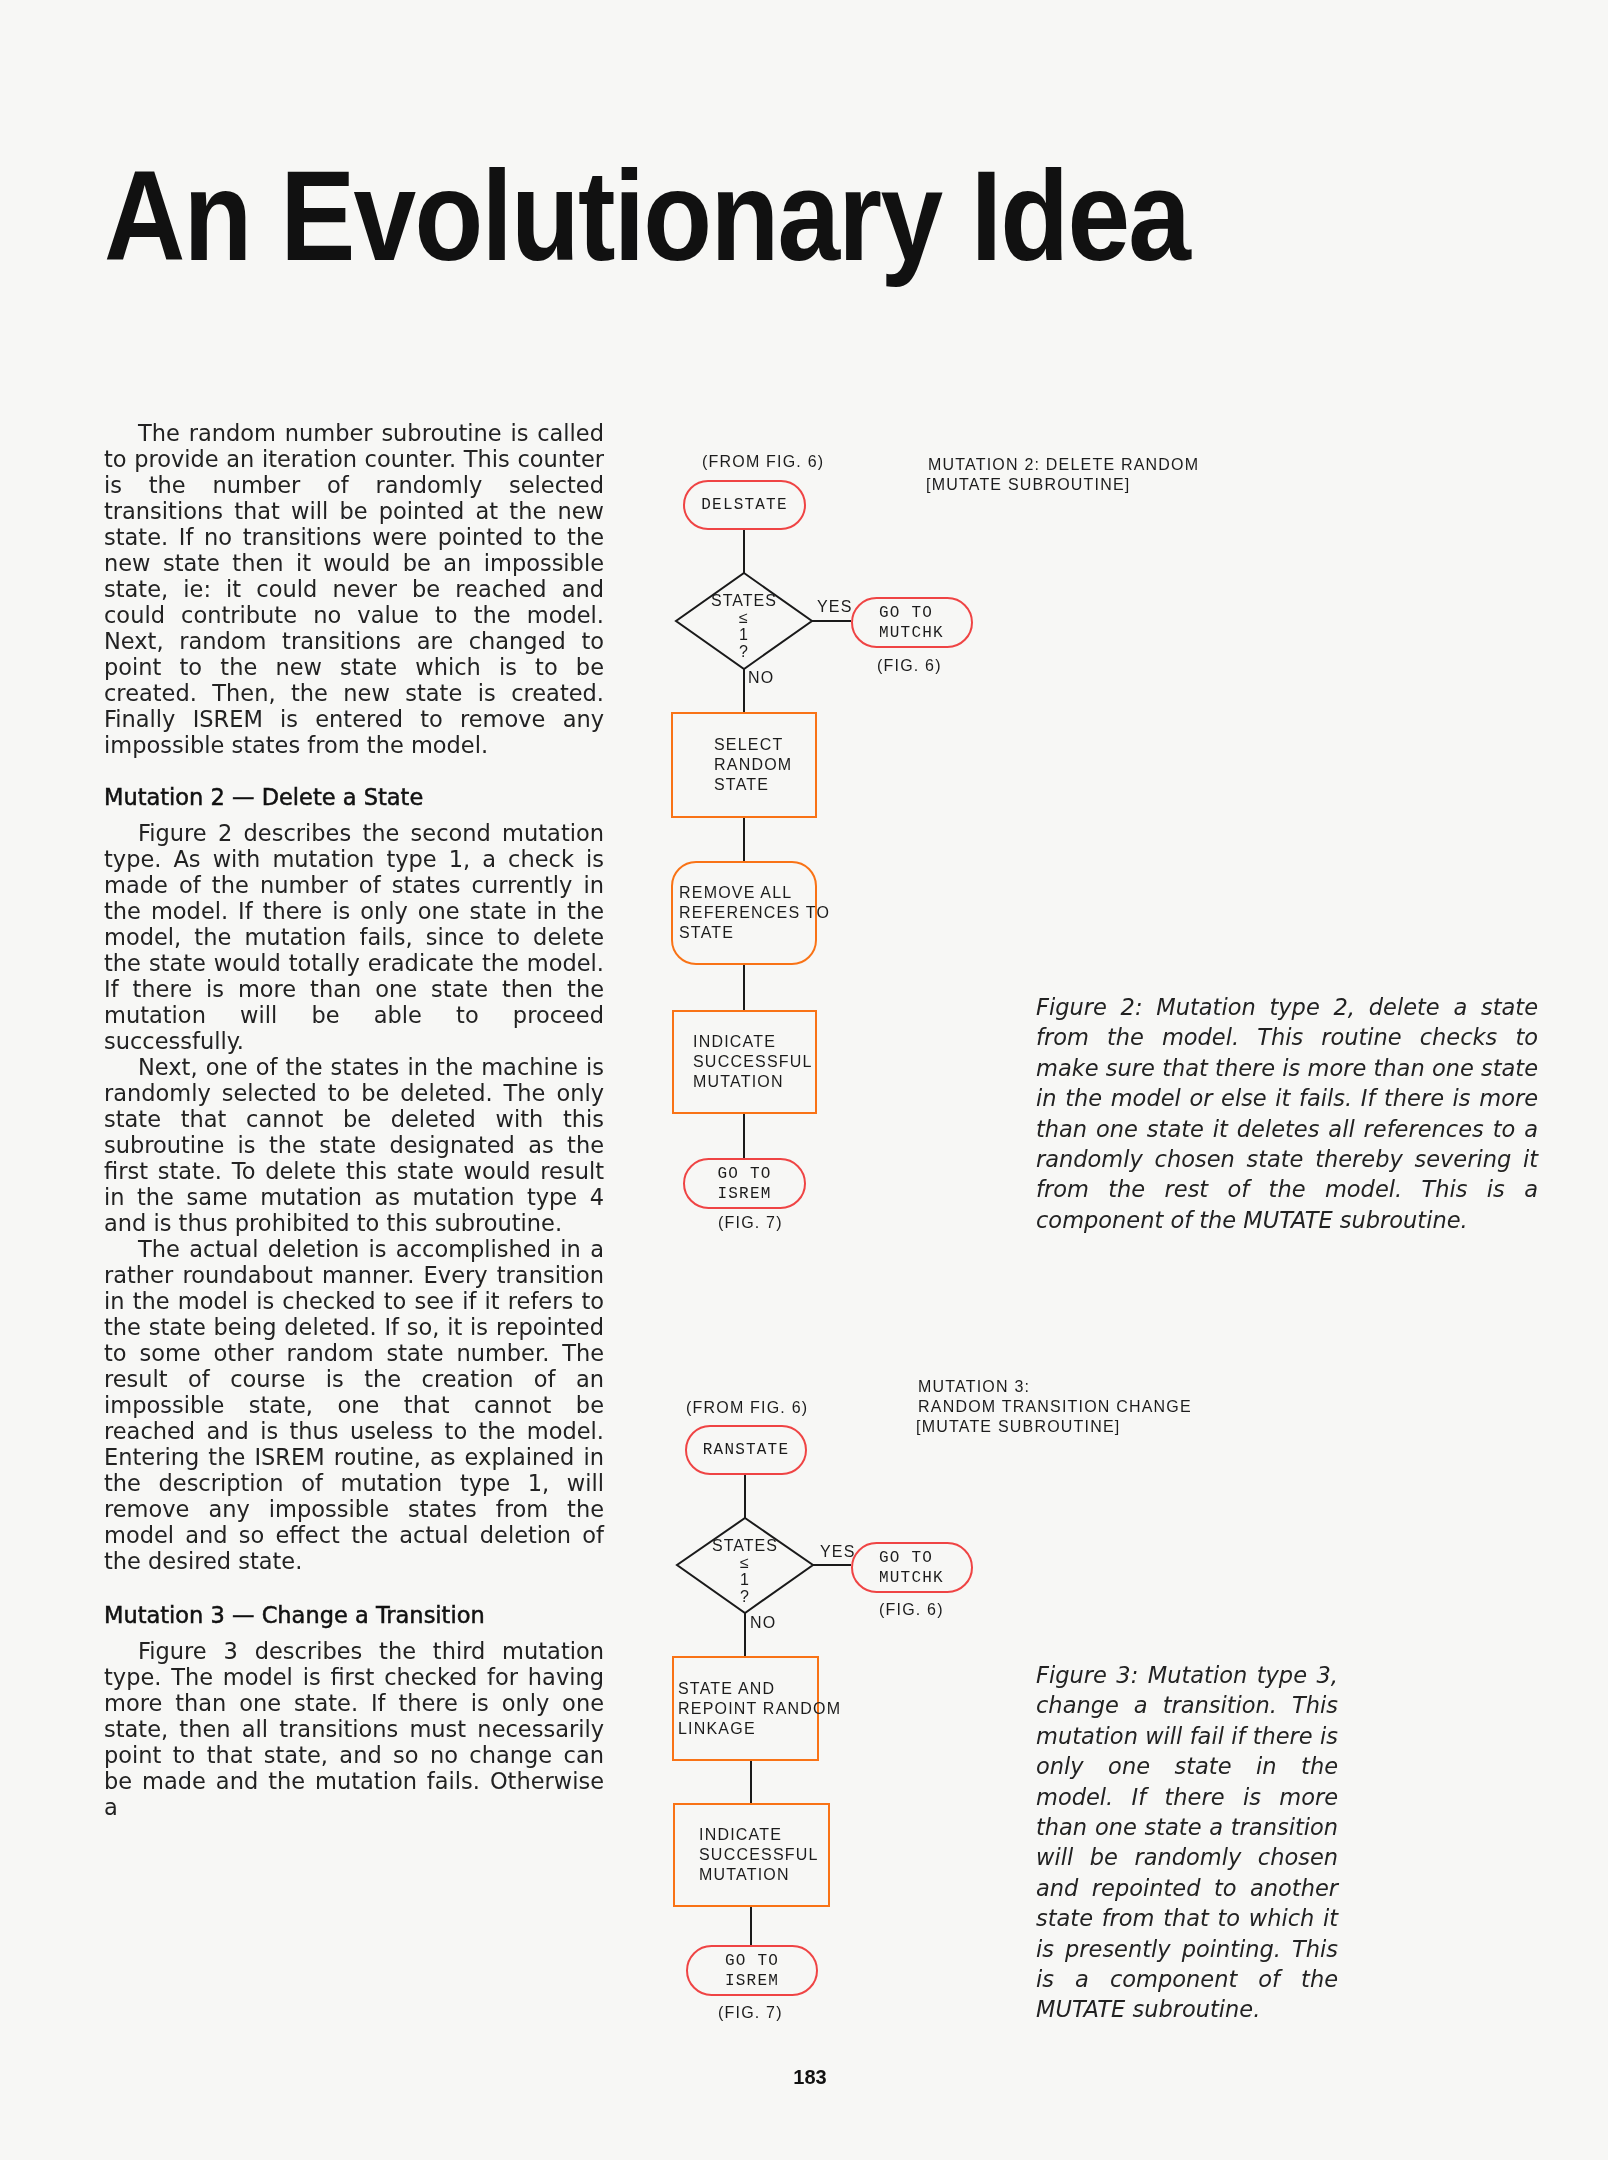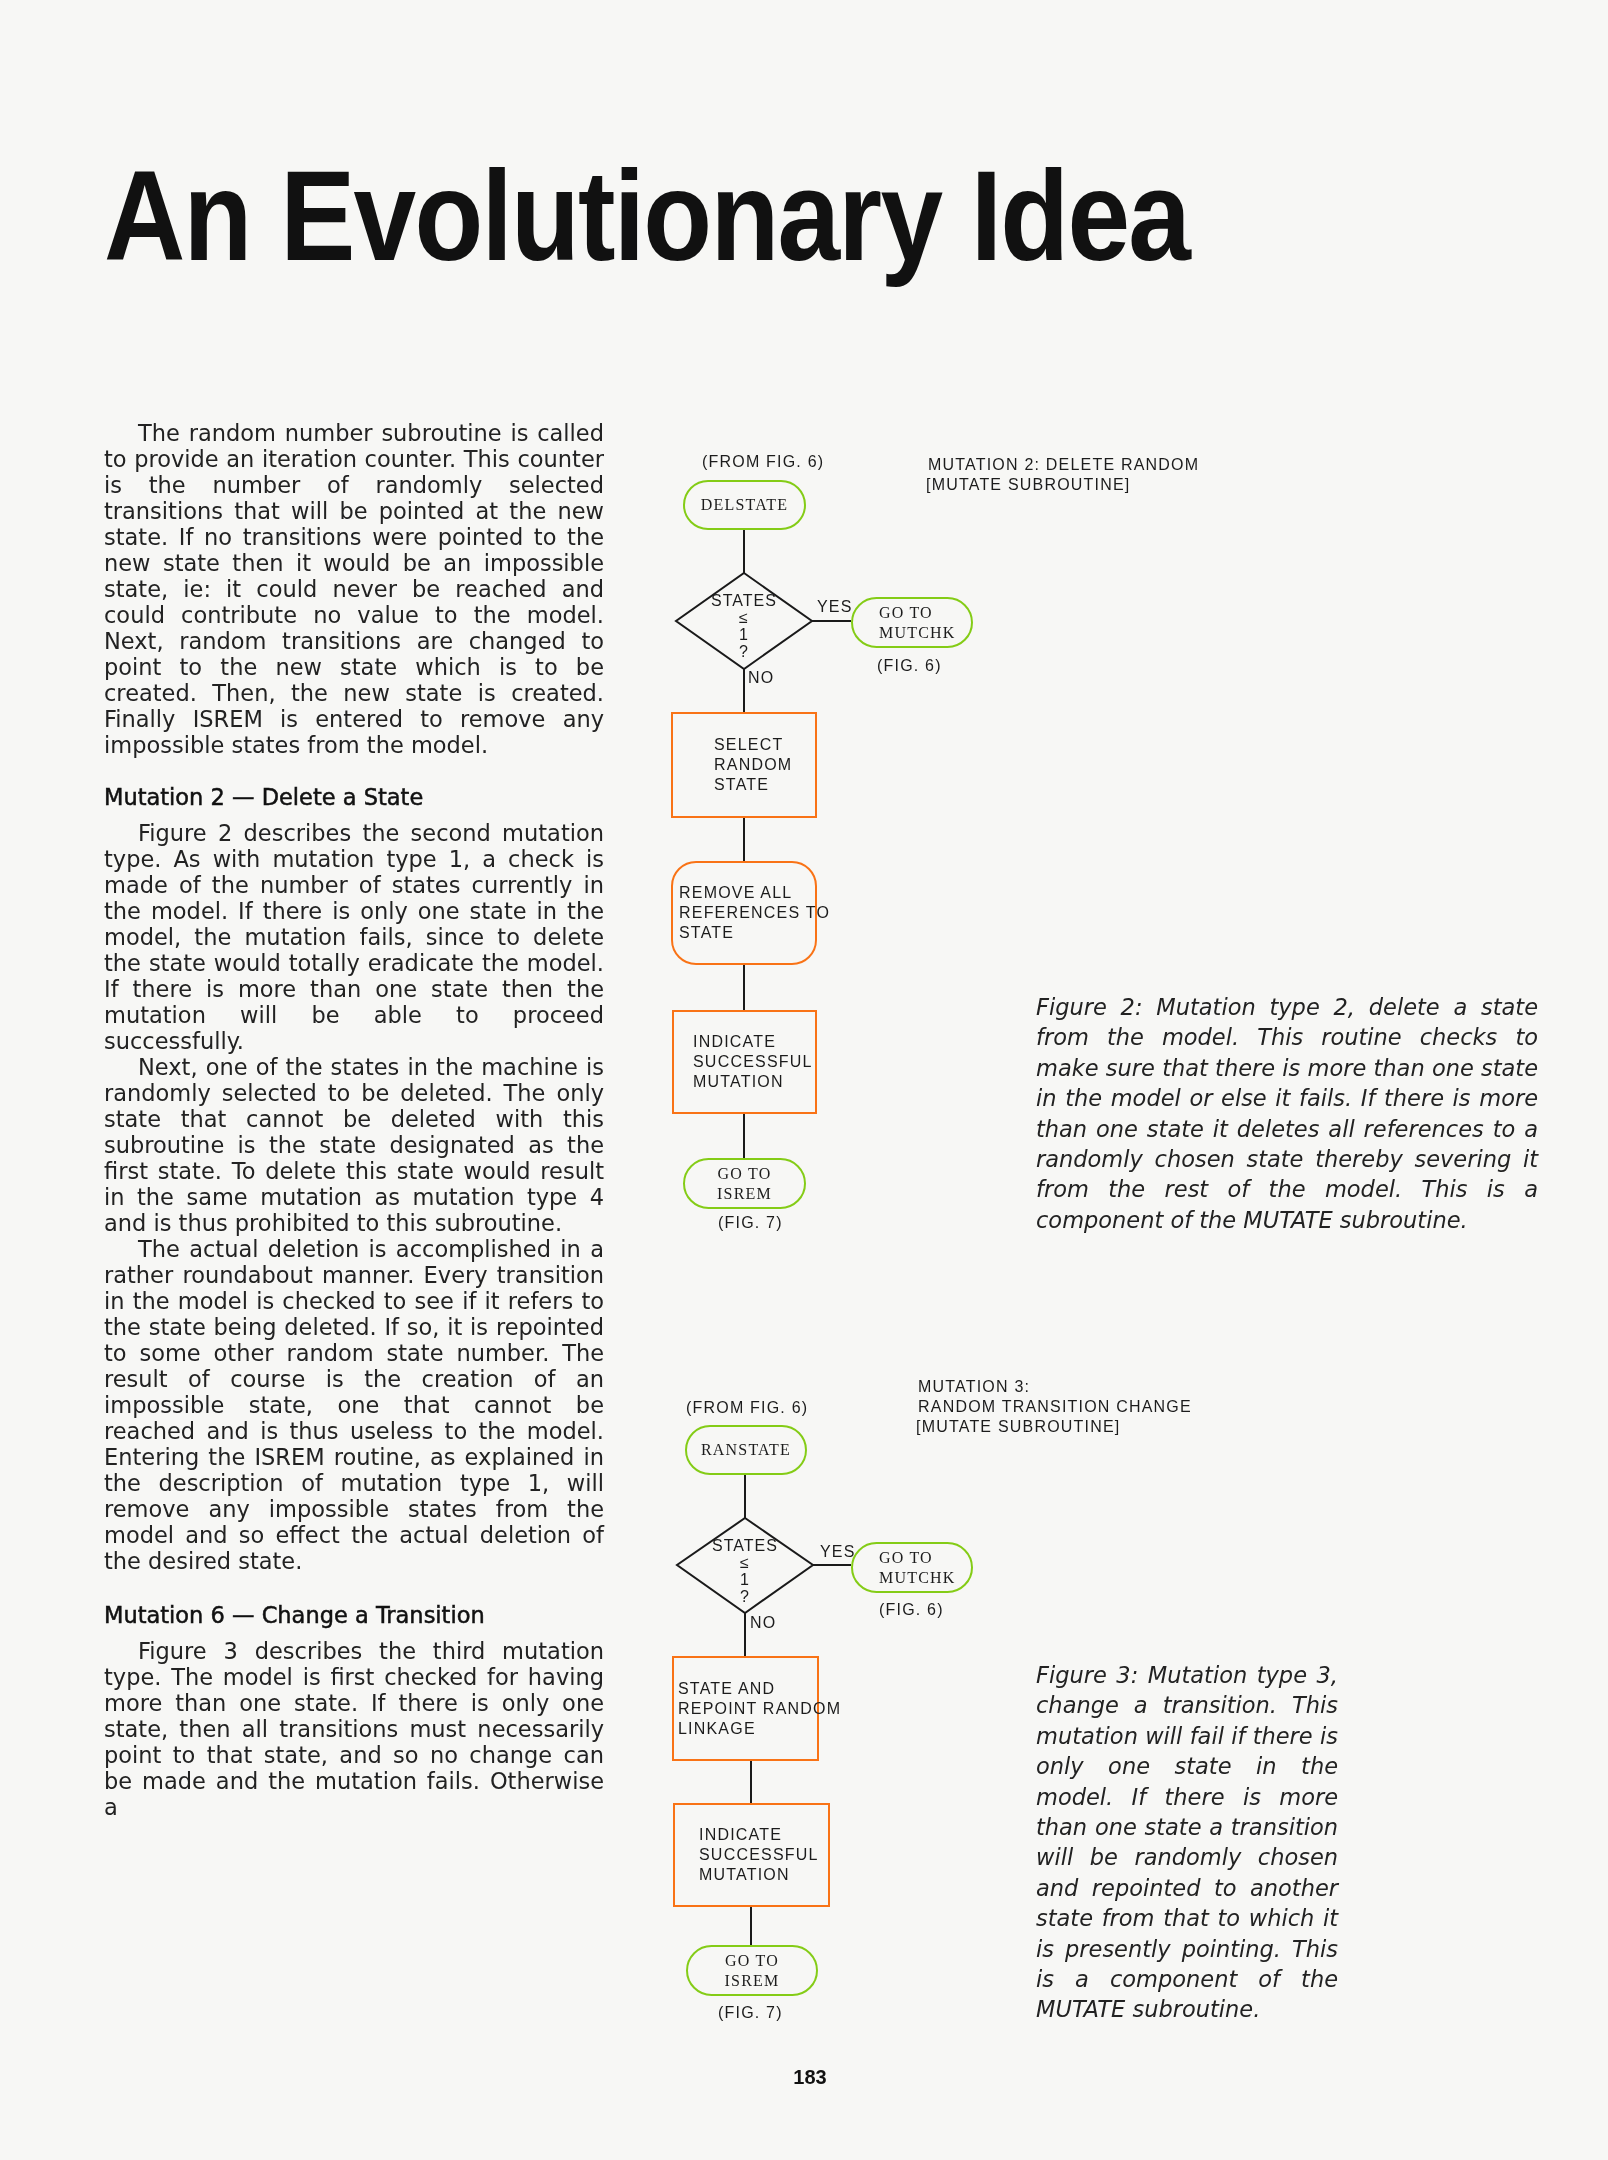--- a/index.html
+++ b/index.html
@@ -67,26 +67,26 @@
       display: flex; align-items: center;
       font-family: "Liberation Sans", sans-serif;
       font-size: 16px;
       letter-spacing: 1.2px;
       line-height: 20px;
       color: #1c1c1c;
       white-space: pre;
     }
     .node-oval {
       position: absolute;
-      border: 2px solid #84cc16;
+      border: 2px solid #ef4444;
       border-radius: 26px;
       box-sizing: border-box;
       display: flex; align-items: center; justify-content: center;
       text-align: center;
-      font-family: Liberation Serif, serif;
+      font-family: Liberation Mono, monospace;
       font-size: 16px;
       letter-spacing: 1.2px;
       line-height: 20px;
       color: #1c1c1c;
       white-space: pre;
     }
     .caption {
       position: absolute;
       font-family: "DejaVu Sans", sans-serif;
       font-style: italic;
@@ -121,21 +121,21 @@
 <div class="title">An Evolutionary Idea</div>
 
 <div class="col-left">
   <p>The random number subroutine is called to provide an iteration counter. This counter is the number of randomly selected transitions that will be pointed at the new state. If no transitions were pointed to the new state then it would be an impossible state, ie: it could never be reached and could contribute no value to the model. Next, random transitions are changed to point to the new state which is to be created. Then, the new state is created. Finally ISREM is entered to remove any impossible states from the model.</p>
 
   <h3 class="h-m2">Mutation 2 — Delete a State</h3>
   <p>Figure 2 describes the second mutation type. As with mutation type 1, a check is made of the number of states currently in the model. If there is only one state in the model, the mutation fails, since to delete the state would totally eradicate the model. If there is more than one state then the mutation will be able to proceed successfully.</p>
   <p>Next, one of the states in the machine is randomly selected to be deleted. The only state that cannot be deleted with this subroutine is the state designated as the first state. To delete this state would result in the same mutation as mutation type 4 and is thus prohibited to this subroutine.</p>
   <p>The actual deletion is accomplished in a rather roundabout manner. Every transition in the model is checked to see if it refers to the state being deleted. If so, it is repointed to some other random state number. The result of course is the creation of an impossible state, one that cannot be reached and is thus useless to the model. Entering the ISREM routine, as explained in the description of mutation type 1, will remove any impossible states from the model and so effect the actual deletion of the desired state.</p>
 
-  <h3 class="h-m3">Mutation 6 — Change a Transition</h3>
+  <h3 class="h-m3">Mutation 3 — Change a Transition</h3>
   <p>Figure 3 describes the third mutation type. The model is first checked for having more than one state. If there is only one state, then all transitions must necessarily point to that state, and so no change can be made and the mutation fails. Otherwise a</p>
 </div>
 
 <svg class="fc" width="1608" height="2160" viewBox="0 0 1608 2160">
   <g stroke="#1a1a1a" stroke-width="2" fill="none">
 
     <line x1="744" y1="529" x2="744" y2="573"></line>
     <polygon points="744,573 812,621 744,669 676,621"></polygon>
     <line x1="812" y1="621" x2="851" y2="621"></line>
     <line x1="744" y1="669" x2="744" y2="712"></line>

